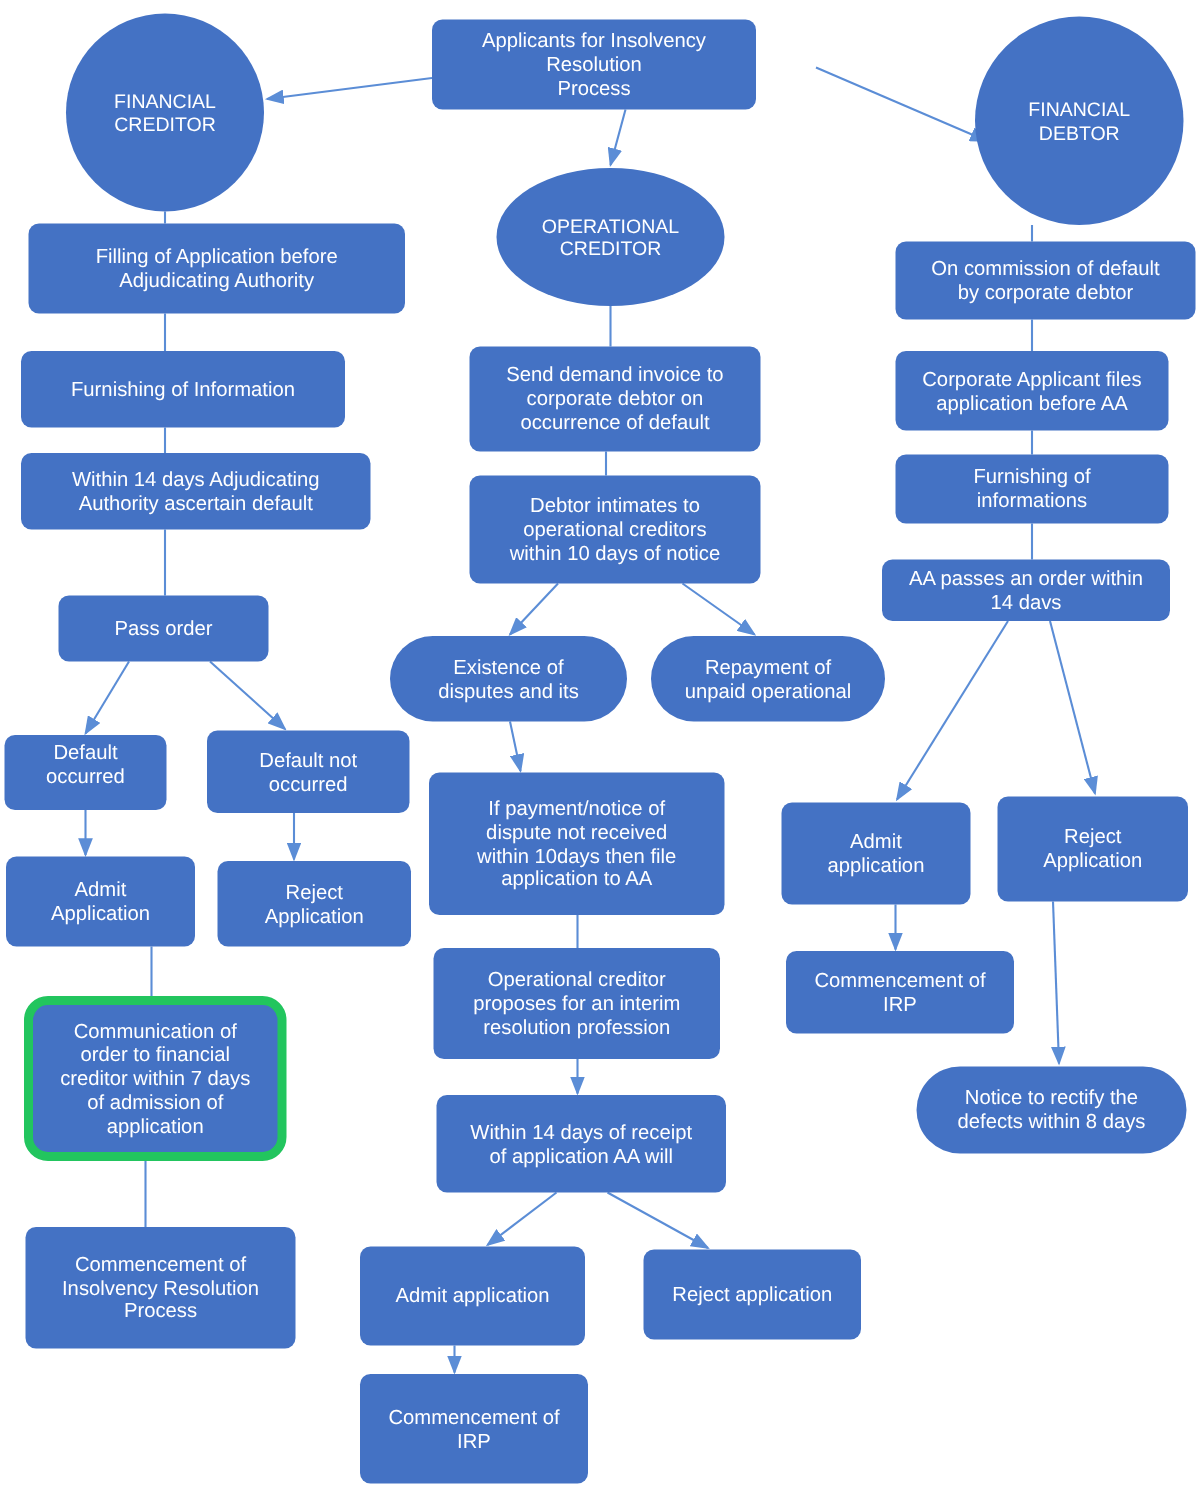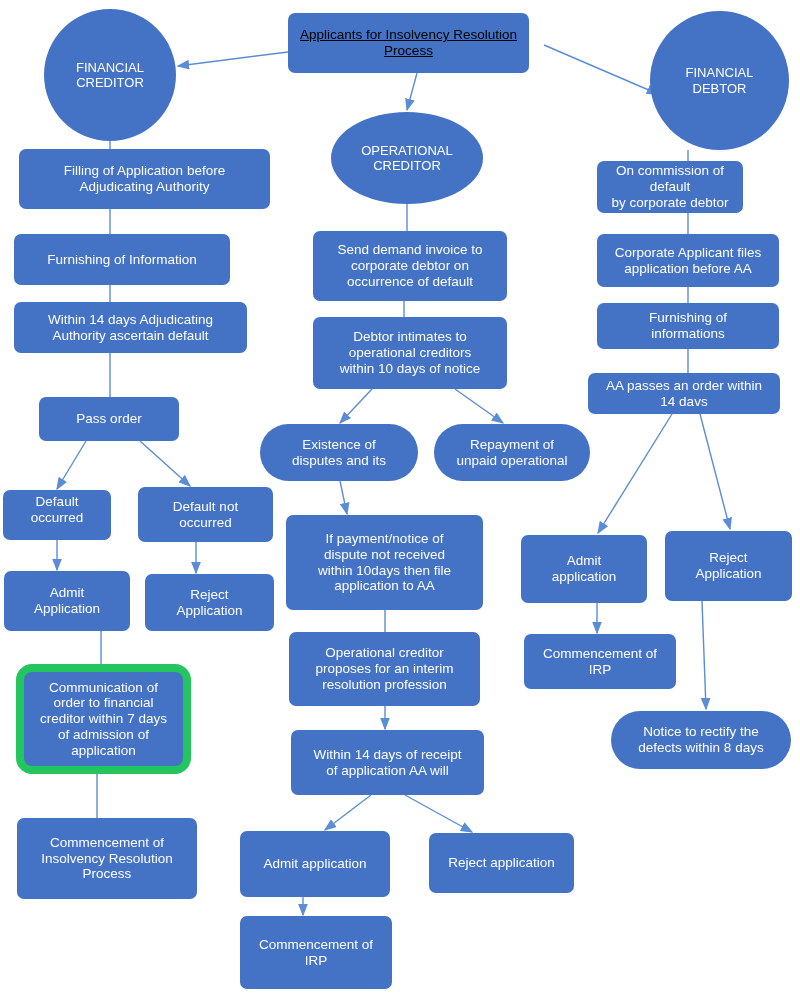--- a/index.html
+++ b/index.html
@@ -38,21 +38,21 @@
     line-height: 1.17;
     white-space: pre-line;
     overflow: hidden;
     z-index: 2;
   }
   .shape-rect   { border-radius: 7px; }
   .shape-pill   { border-radius: 999px; }
   .shape-circle { border-radius: 50%; }
   .shape-ellipse{ border-radius: 50%; }
   .outlined {
-    border: 8px solid #22c55e;
+    border: 6px solid #22c55e;
     border-radius: 16px;
   }
   .clip-bottom { align-items: flex-start; padding-top: 4px; }
 </style>
 </head>
 <body>
 
 <div id="canvas">
   <svg id="edges" viewBox="0 0 800 1007" xmlns="http://www.w3.org/2000/svg">
     <defs>
@@ -88,21 +88,21 @@
         <path d="M 688,213 L 688,234" stroke="#5B8DD6" stroke-width="1.4" fill="none"></path>
         <path d="M 688,287 L 688,303" stroke="#5B8DD6" stroke-width="1.4" fill="none"></path>
         <path d="M 688,349 L 688,373" stroke="#5B8DD6" stroke-width="1.4" fill="none"></path>
         <path d="M 672,414 L 598,533" stroke="#5B8DD6" stroke-width="1.4" fill="none" marker-end="url(#arrowhead)"></path>
         <path d="M 700,414 L 730,529" stroke="#5B8DD6" stroke-width="1.4" fill="none" marker-end="url(#arrowhead)"></path>
         <path d="M 597,603 L 597,633" stroke="#5B8DD6" stroke-width="1.4" fill="none" marker-end="url(#arrowhead)"></path>
         <path d="M 702,601 L 706,709" stroke="#5B8DD6" stroke-width="1.4" fill="none" marker-end="url(#arrowhead)"></path>
       </g>
   </svg>
   <div id="node-layer">
-      <div class="node shape-rect" style="left: 288px; top: 13px; width: 241px; height: 60px; font-size: 13.5px; background: rgb(68, 114, 196); color: #000000; text-decoration: underline;">Applicants for Insolvency Resolution
+      <div class="node shape-rect" style="left: 288px; top: 13px; width: 216px; height: 60px; font-size: 13.5px; background: rgb(68, 114, 196); color: #ffffff;">Applicants for Insolvency Resolution
 Process</div>
       <div class="node shape-circle" style="left: 44px; top: 9px; width: 132px; height: 132px; font-size: 13px; background: rgb(68, 114, 196); color: rgb(255, 255, 255);">FINANCIAL
 CREDITOR</div>
       <div class="node shape-ellipse" style="left: 331px; top: 112px; width: 152px; height: 92px; font-size: 13px; background: rgb(68, 114, 196); color: rgb(255, 255, 255);">OPERATIONAL
 CREDITOR</div>
       <div class="node shape-circle" style="left: 650px; top: 11px; width: 139px; height: 139px; font-size: 13px; background: rgb(68, 114, 196); color: rgb(255, 255, 255);">FINANCIAL
 DEBTOR</div>
       <div class="node shape-rect" style="left: 19px; top: 149px; width: 251px; height: 60px; font-size: 13.5px; background: rgb(68, 114, 196); color: rgb(255, 255, 255);">Filling of Application before
 Adjudicating Authority</div>
       <div class="node shape-rect" style="left: 14px; top: 234px; width: 216px; height: 51px; font-size: 13.5px; background: rgb(68, 114, 196); color: rgb(255, 255, 255);">Furnishing of Information</div>
@@ -141,21 +141,21 @@
 application to AA</div>
       <div class="node shape-rect" style="left: 289px; top: 632px; width: 191px; height: 74px; font-size: 13.5px; background: rgb(68, 114, 196); color: rgb(255, 255, 255);">Operational creditor
 proposes for an interim
 resolution profession</div>
       <div class="node shape-rect" style="left: 291px; top: 730px; width: 193px; height: 65px; font-size: 13.5px; background: rgb(68, 114, 196); color: rgb(255, 255, 255);">Within 14 days of receipt
 of application AA will</div>
       <div class="node shape-rect" style="left: 240px; top: 831px; width: 150px; height: 66px; font-size: 13.5px; background: rgb(68, 114, 196); color: rgb(255, 255, 255);">Admit application</div>
       <div class="node shape-rect" style="left: 429px; top: 833px; width: 145px; height: 60px; font-size: 13.5px; background: rgb(68, 114, 196); color: rgb(255, 255, 255);">Reject application</div>
       <div class="node shape-rect" style="left: 240px; top: 916px; width: 152px; height: 73px; font-size: 13.5px; background: rgb(68, 114, 196); color: rgb(255, 255, 255);">Commencement of
 IRP</div>
-      <div class="node shape-rect" style="left: 597px; top: 161px; width: 146px; height: 52px; font-size: 13.5px; background: rgb(68, 114, 196); color: rgb(255, 255, 255);">On commission of default
+      <div class="node shape-rect" style="left: 597px; top: 161px; width: 200px; height: 52px; font-size: 13.5px; background: rgb(68, 114, 196); color: rgb(255, 255, 255);">On commission of default
 by corporate debtor</div>
       <div class="node shape-rect" style="left: 597px; top: 234px; width: 182px; height: 53px; font-size: 13.5px; background: rgb(68, 114, 196); color: rgb(255, 255, 255);">Corporate Applicant files
 application before AA</div>
       <div class="node shape-rect" style="left: 597px; top: 303px; width: 182px; height: 46px; font-size: 13.5px; background: rgb(68, 114, 196); color: rgb(255, 255, 255);">Furnishing of
 informations</div>
       <div class="node shape-rect" style="left: 588px; top: 373px; width: 192px; height: 41px; font-size: 13.5px; background: rgb(68, 114, 196); color: rgb(255, 255, 255);">AA passes an order within
 14 davs</div>
       <div class="node shape-rect" style="left: 521px; top: 535px; width: 126px; height: 68px; font-size: 13.5px; background: rgb(68, 114, 196); color: rgb(255, 255, 255);">Admit
 application</div>
       <div class="node shape-rect" style="left: 665px; top: 531px; width: 127px; height: 70px; font-size: 13.5px; background: rgb(68, 114, 196); color: rgb(255, 255, 255);">Reject

